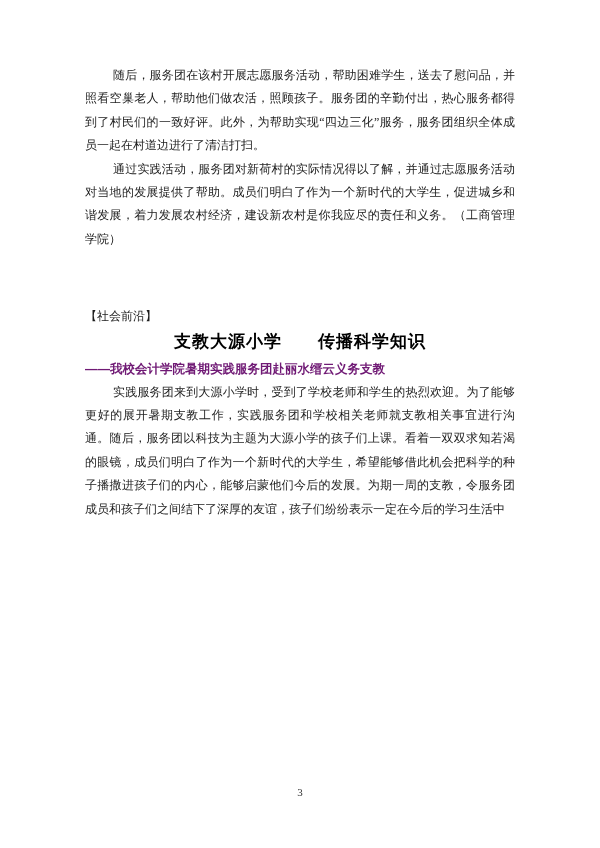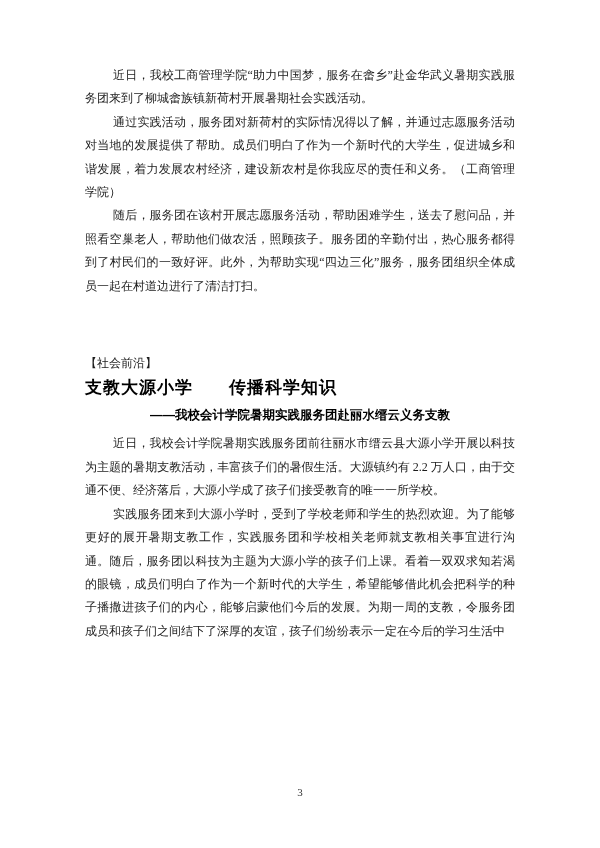--- a/index.html
+++ b/index.html
@@ -23,57 +23,56 @@
   .section-marker{
     margin-top:54px;
     text-indent:0;
   }
   .article-title{
     font-family:"Liberation Sans","DejaVu Sans",sans-serif;
     font-weight:700;
     font-size:17px;
     line-height:26px;
     letter-spacing:1px;
+    text-align:center;
     color:#000000;
     margin:0;
   }
   .article-subtitle{
     font-family:"Liberation Sans","DejaVu Sans",sans-serif;
     font-weight:700;
     font-size:12.5px;
     line-height:23px;
-    text-align:center;
-    color:#000000;
+    text-align:left;
+    color:#701a75;
     margin-top:3px;
   }
   .article-2 p.first{margin-top:5px;}
   .page-number{
     position:absolute;
     left:0;right:0;
     top:781px;
     text-align:center;
     font-size:11px;
     color:#333333;
   }
 </style>
 </head>
 <body>
 
 <div class="page">
 
   <div class="article article-1">
-    <p>近日，我校工商管理学院“助力中国梦，服务在畲乡”赴金华武义暑期实践服务团来到了柳城畲族镇新荷村开展暑期社会实践活动。</p>
+    <p>随后，服务团在该村开展志愿服务活动，帮助困难学生，送去了慰问品，并照看空巢老人，帮助他们做农活，照顾孩子。服务团的辛勤付出，热心服务都得到了村民们的一致好评。此外，为帮助实现“四边三化”服务，服务团组织全体成员一起在村道边进行了清洁打扫。</p>
     <p>通过实践活动，服务团对新荷村的实际情况得以了解，并通过志愿服务活动对当地的发展提供了帮助。成员们明白了作为一个新时代的大学生，促进城乡和谐发展，着力发展农村经济，建设新农村是你我应尽的责任和义务。（工商管理学院）</p>
-    <p>随后，服务团在该村开展志愿服务活动，帮助困难学生，送去了慰问品，并照看空巢老人，帮助他们做农活，照顾孩子。服务团的辛勤付出，热心服务都得到了村民们的一致好评。此外，为帮助实现“四边三化”服务，服务团组织全体成员一起在村道边进行了清洁打扫。</p>
   </div>
 
   <div class="section-marker">【社会前沿】</div>
 
   <div class="article article-2">
     <h1 class="article-title">支教大源小学　　传播科学知识</h1>
     <div class="article-subtitle">——我校会计学院暑期实践服务团赴丽水缙云义务支教</div>
-    <p class="first">近日，我校会计学院暑期实践服务团前往丽水市缙云县大源小学开展以科技为主题的暑期支教活动，丰富孩子们的暑假生活。大源镇约有 2.2 万人口，由于交通不便、经济落后，大源小学成了孩子们接受教育的唯一一所学校。</p>
     <p>实践服务团来到大源小学时，受到了学校老师和学生的热烈欢迎。为了能够更好的展开暑期支教工作，实践服务团和学校相关老师就支教相关事宜进行沟通。随后，服务团以科技为主题为大源小学的孩子们上课。看着一双双求知若渴的眼镜，成员们明白了作为一个新时代的大学生，希望能够借此机会把科学的种子播撒进孩子们的内心，能够启蒙他们今后的发展。为期一周的支教，令服务团成员和孩子们之间结下了深厚的友谊，孩子们纷纷表示一定在今后的学习生活中</p>
   </div>
 
   <div class="page-number">3</div>
 
 </div>
 
 </body></html>

